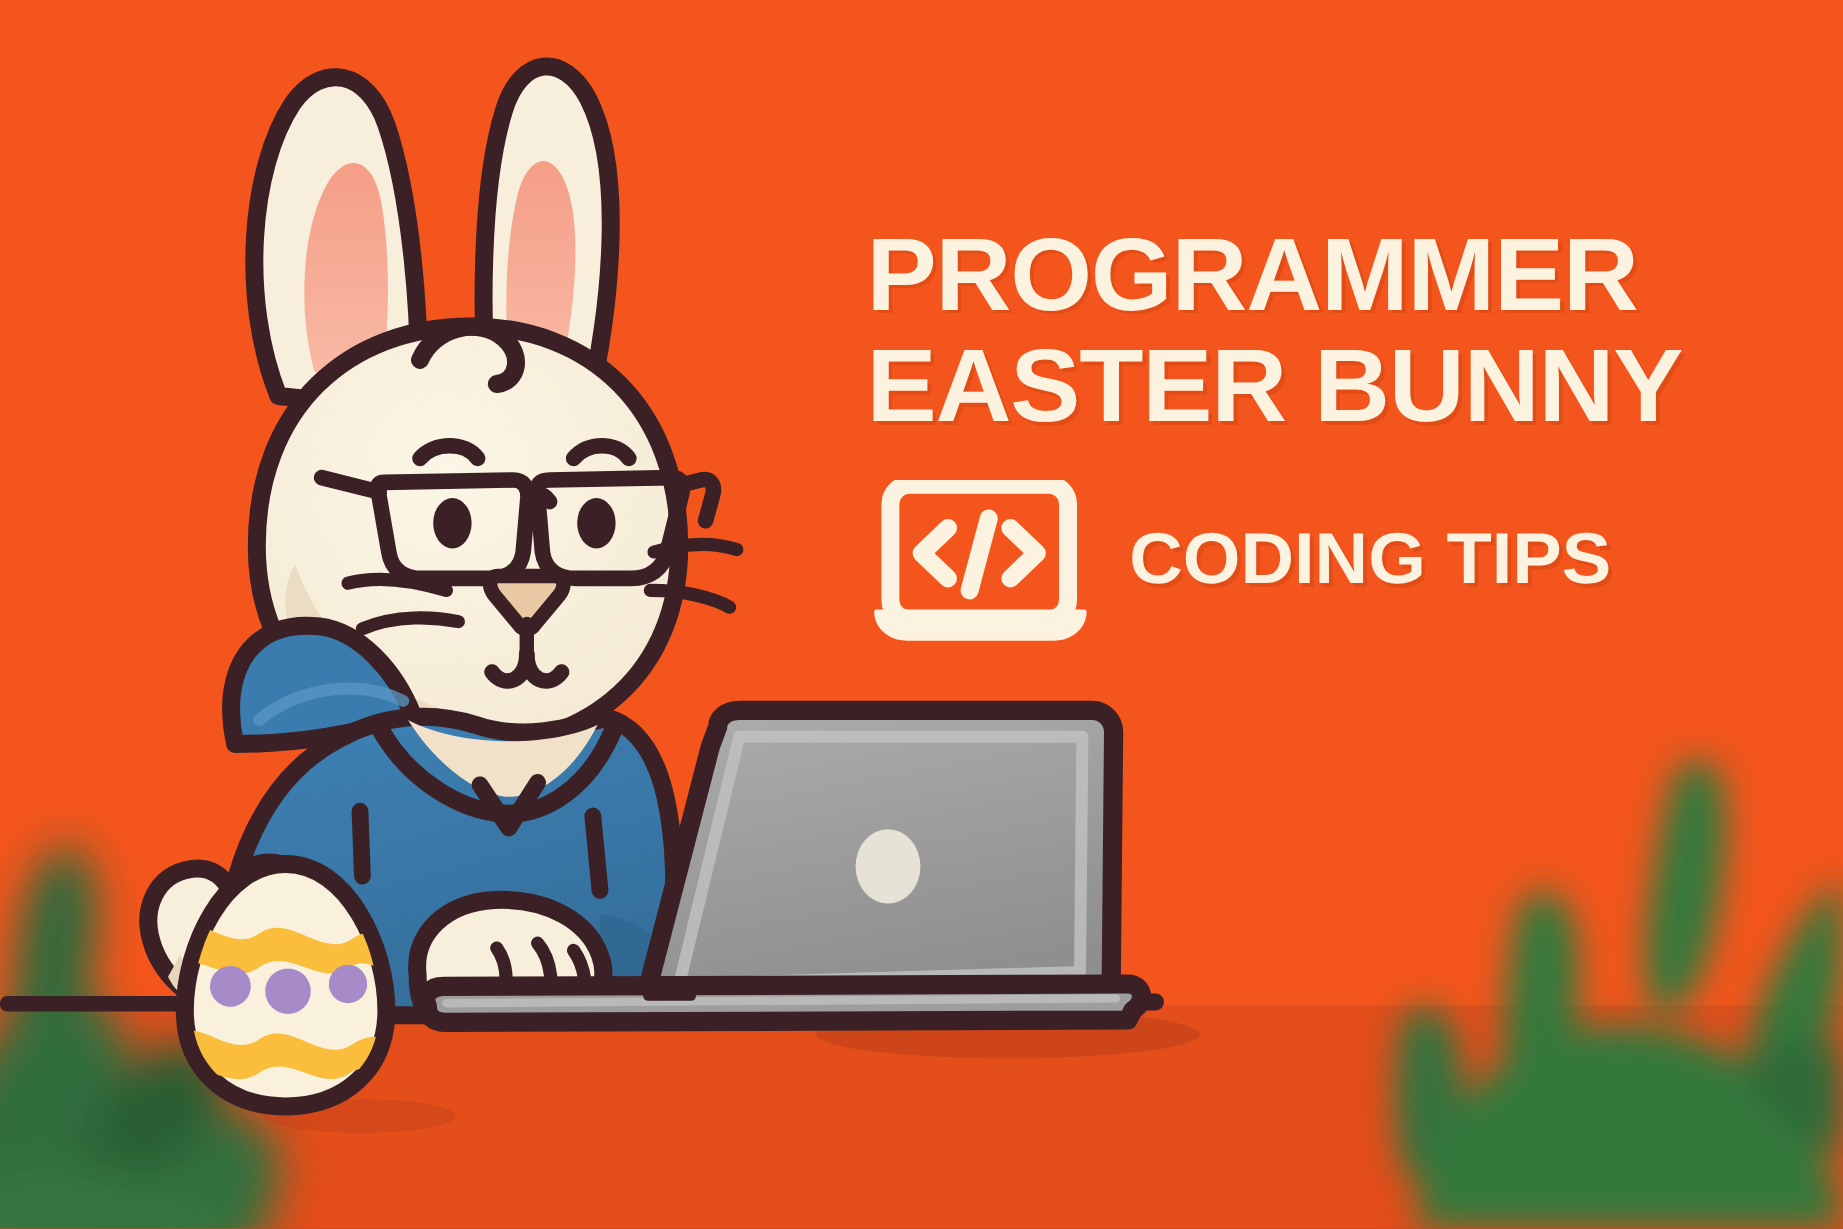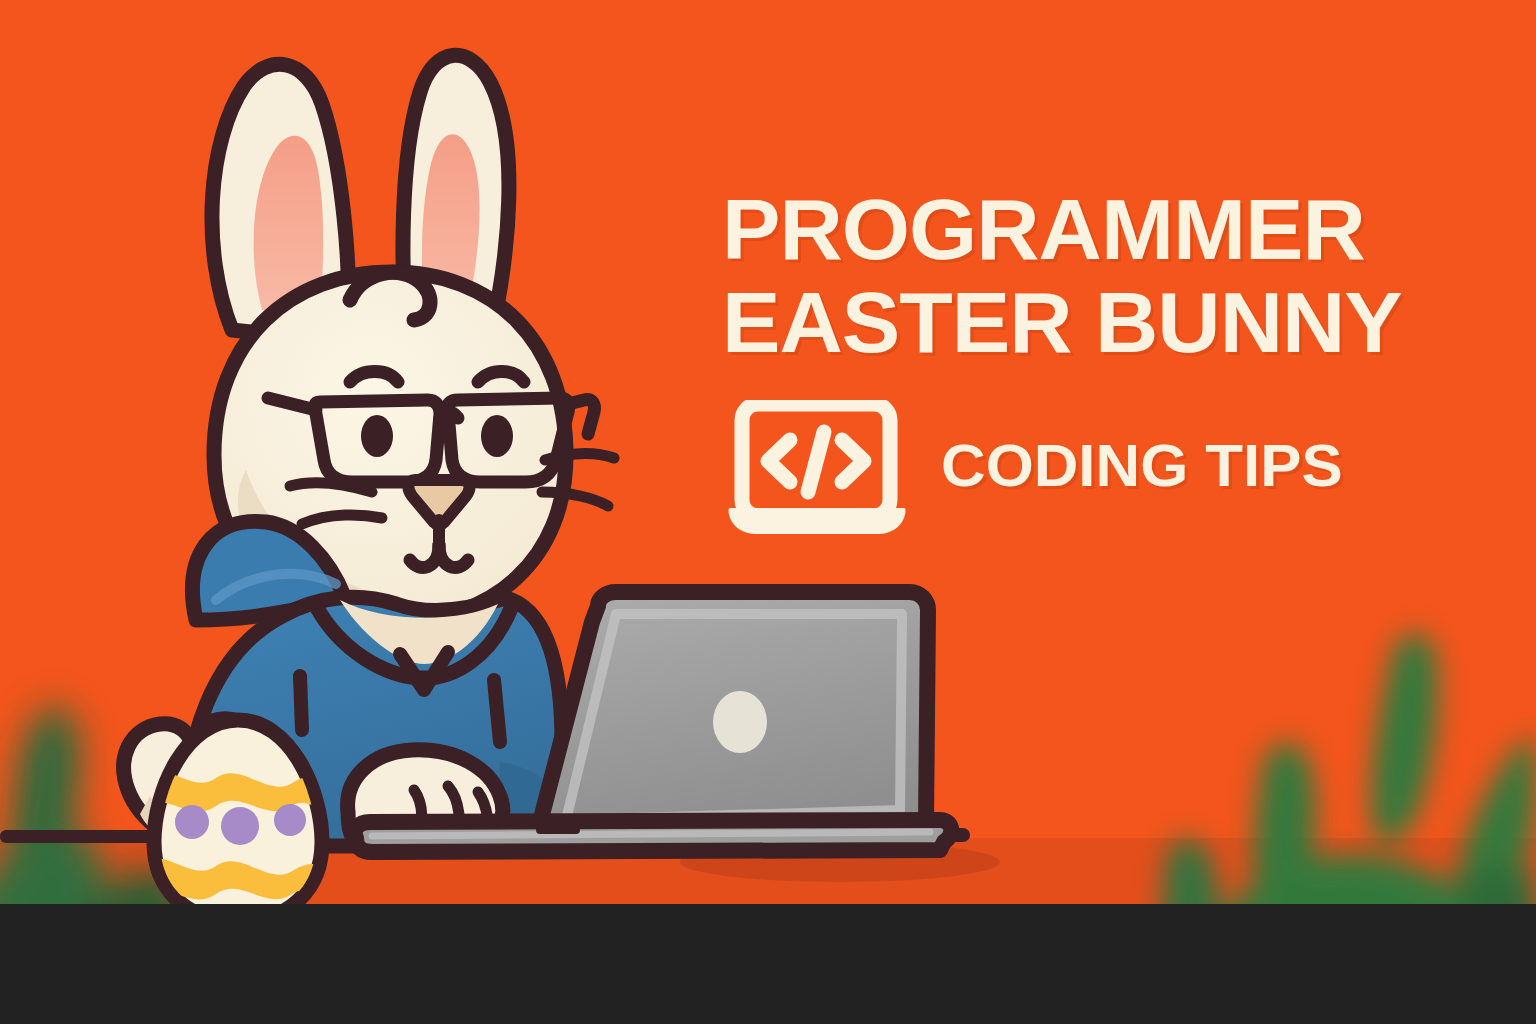--- a/index.html
+++ b/index.html
@@ -3,21 +3,21 @@
 <meta charset="utf-8">
 <style>
   html, body {
     margin: 0;
     padding: 0;
     background: #222;
   }
   #poster {
     position: relative;
     width: 1536px;
-    height: 904px;
+    height: 1024px;
     overflow: hidden;
     font-family: "Liberation Sans", sans-serif;
     background: #F4551C;
   }
   #poster-svg {
     position: absolute;
     inset: 0;
     width: 1536px;
     height: 1024px;
     display: block;

